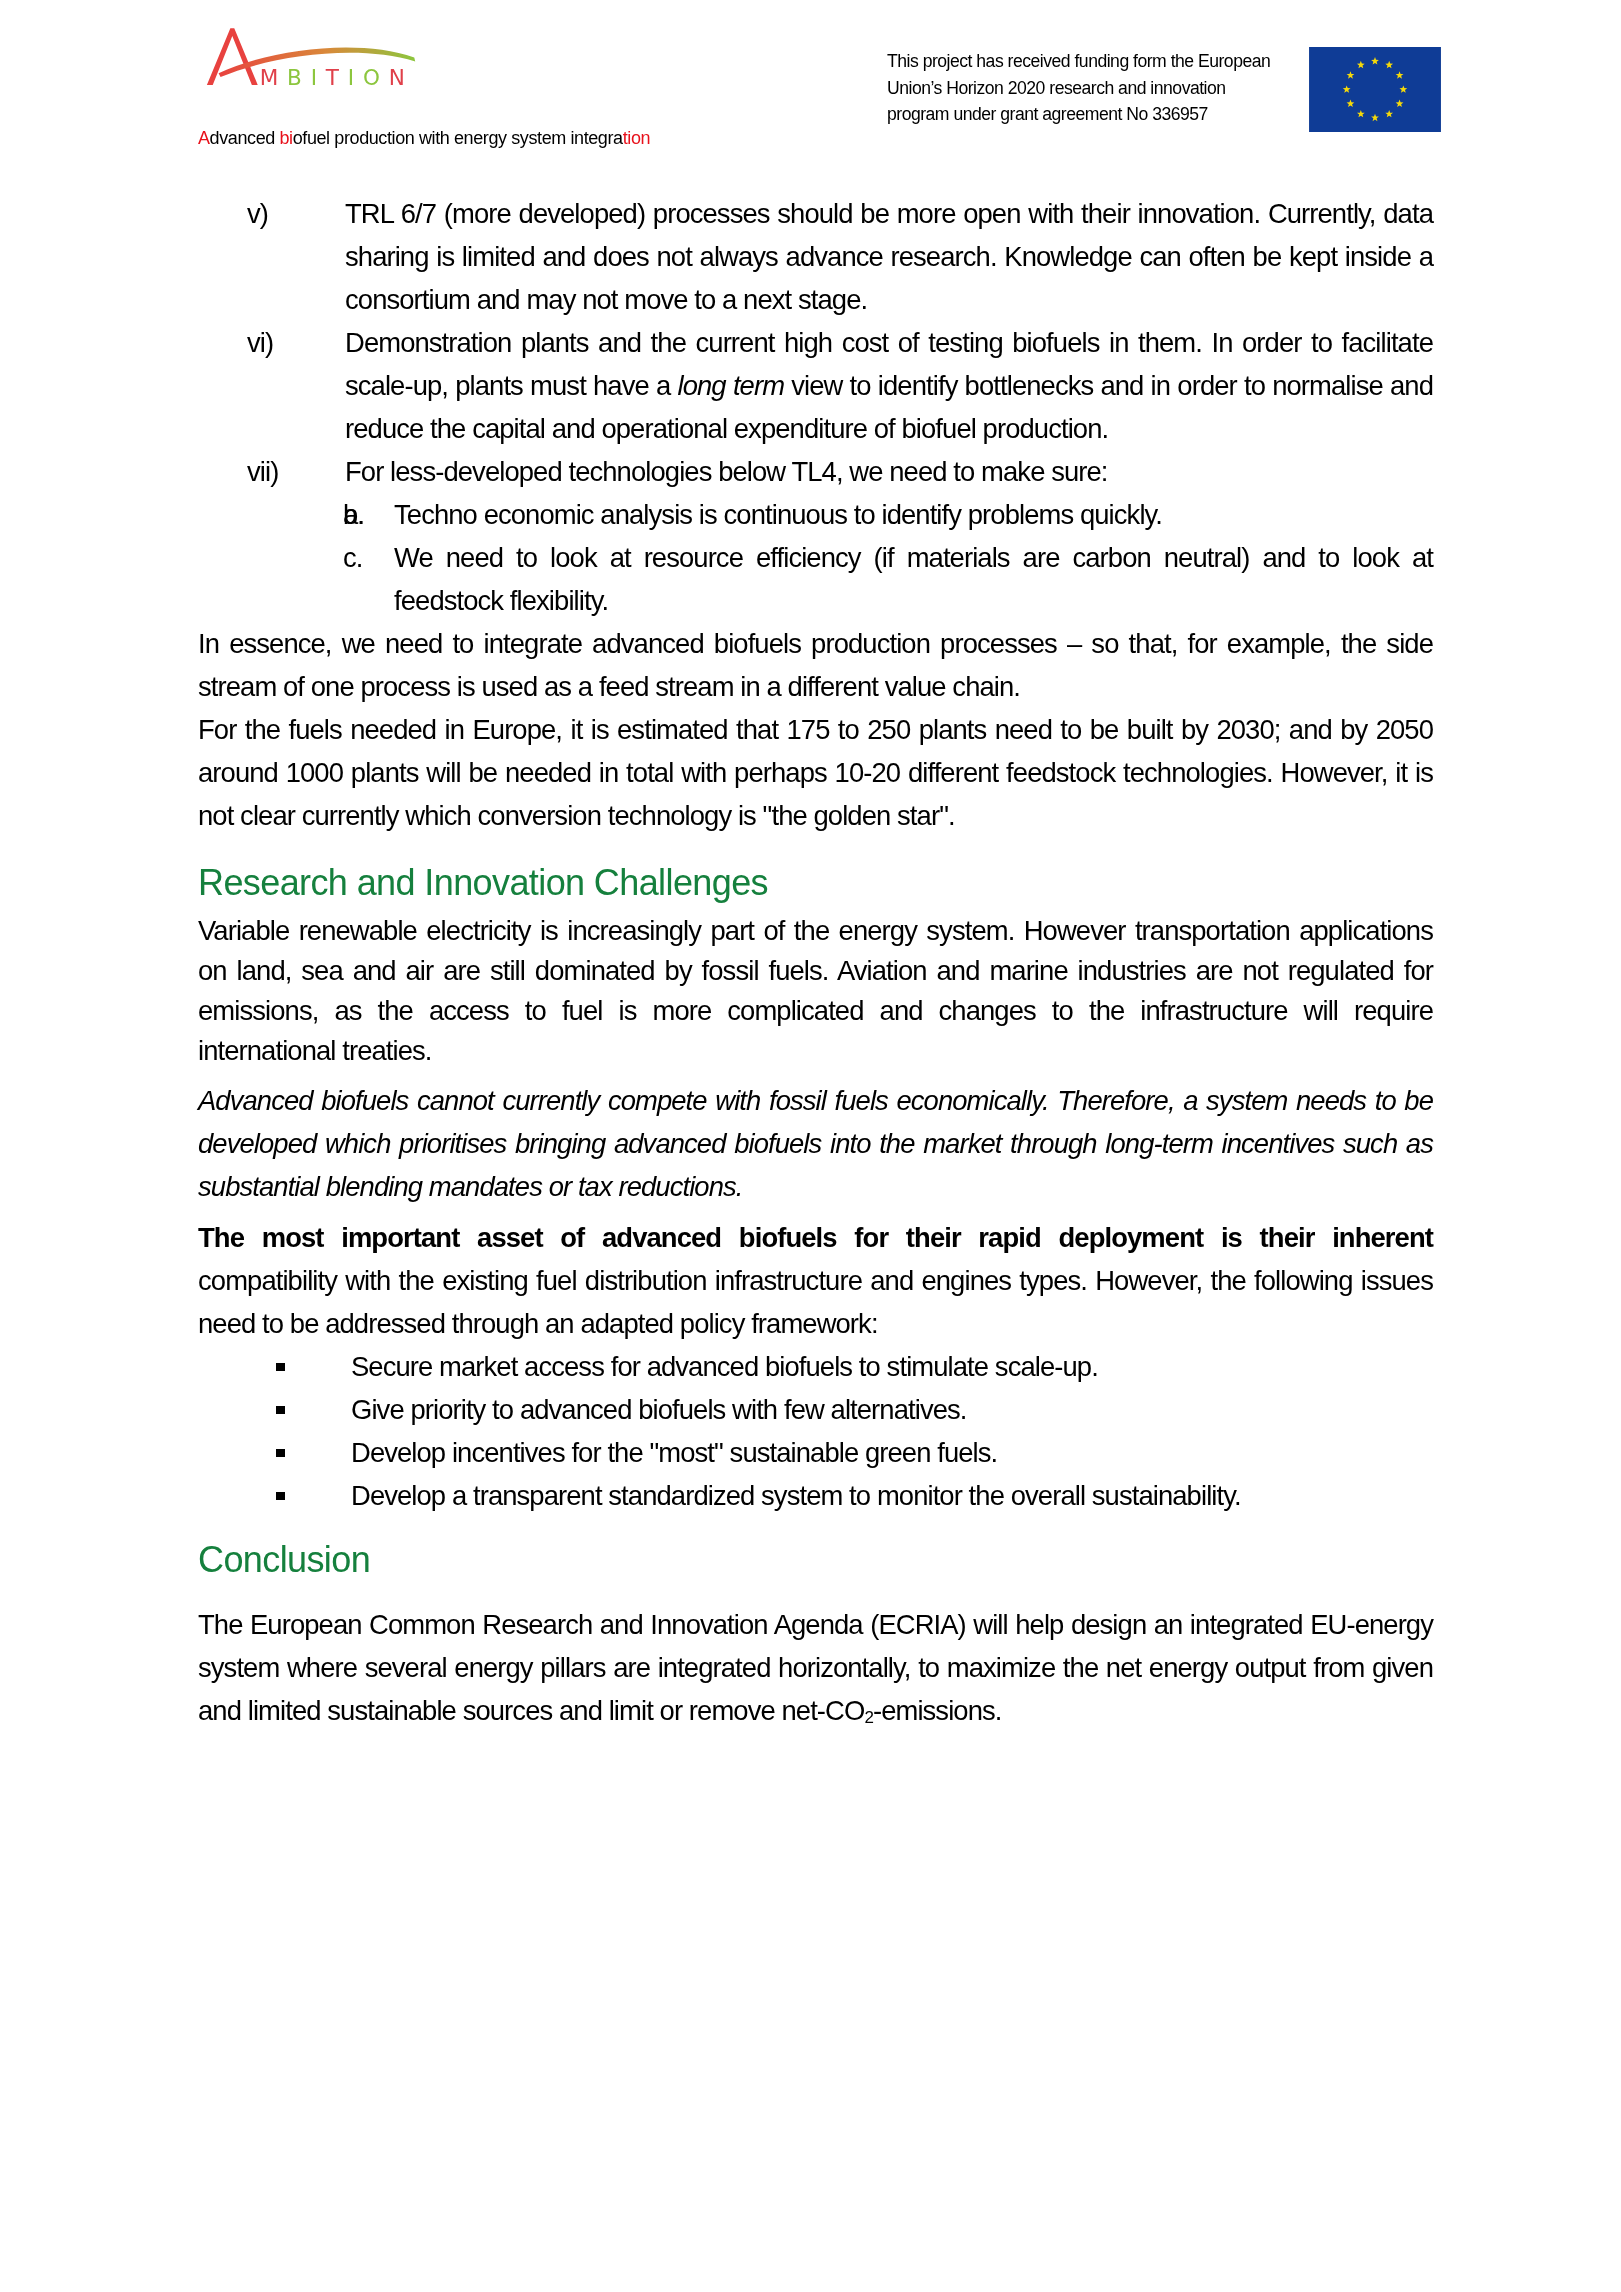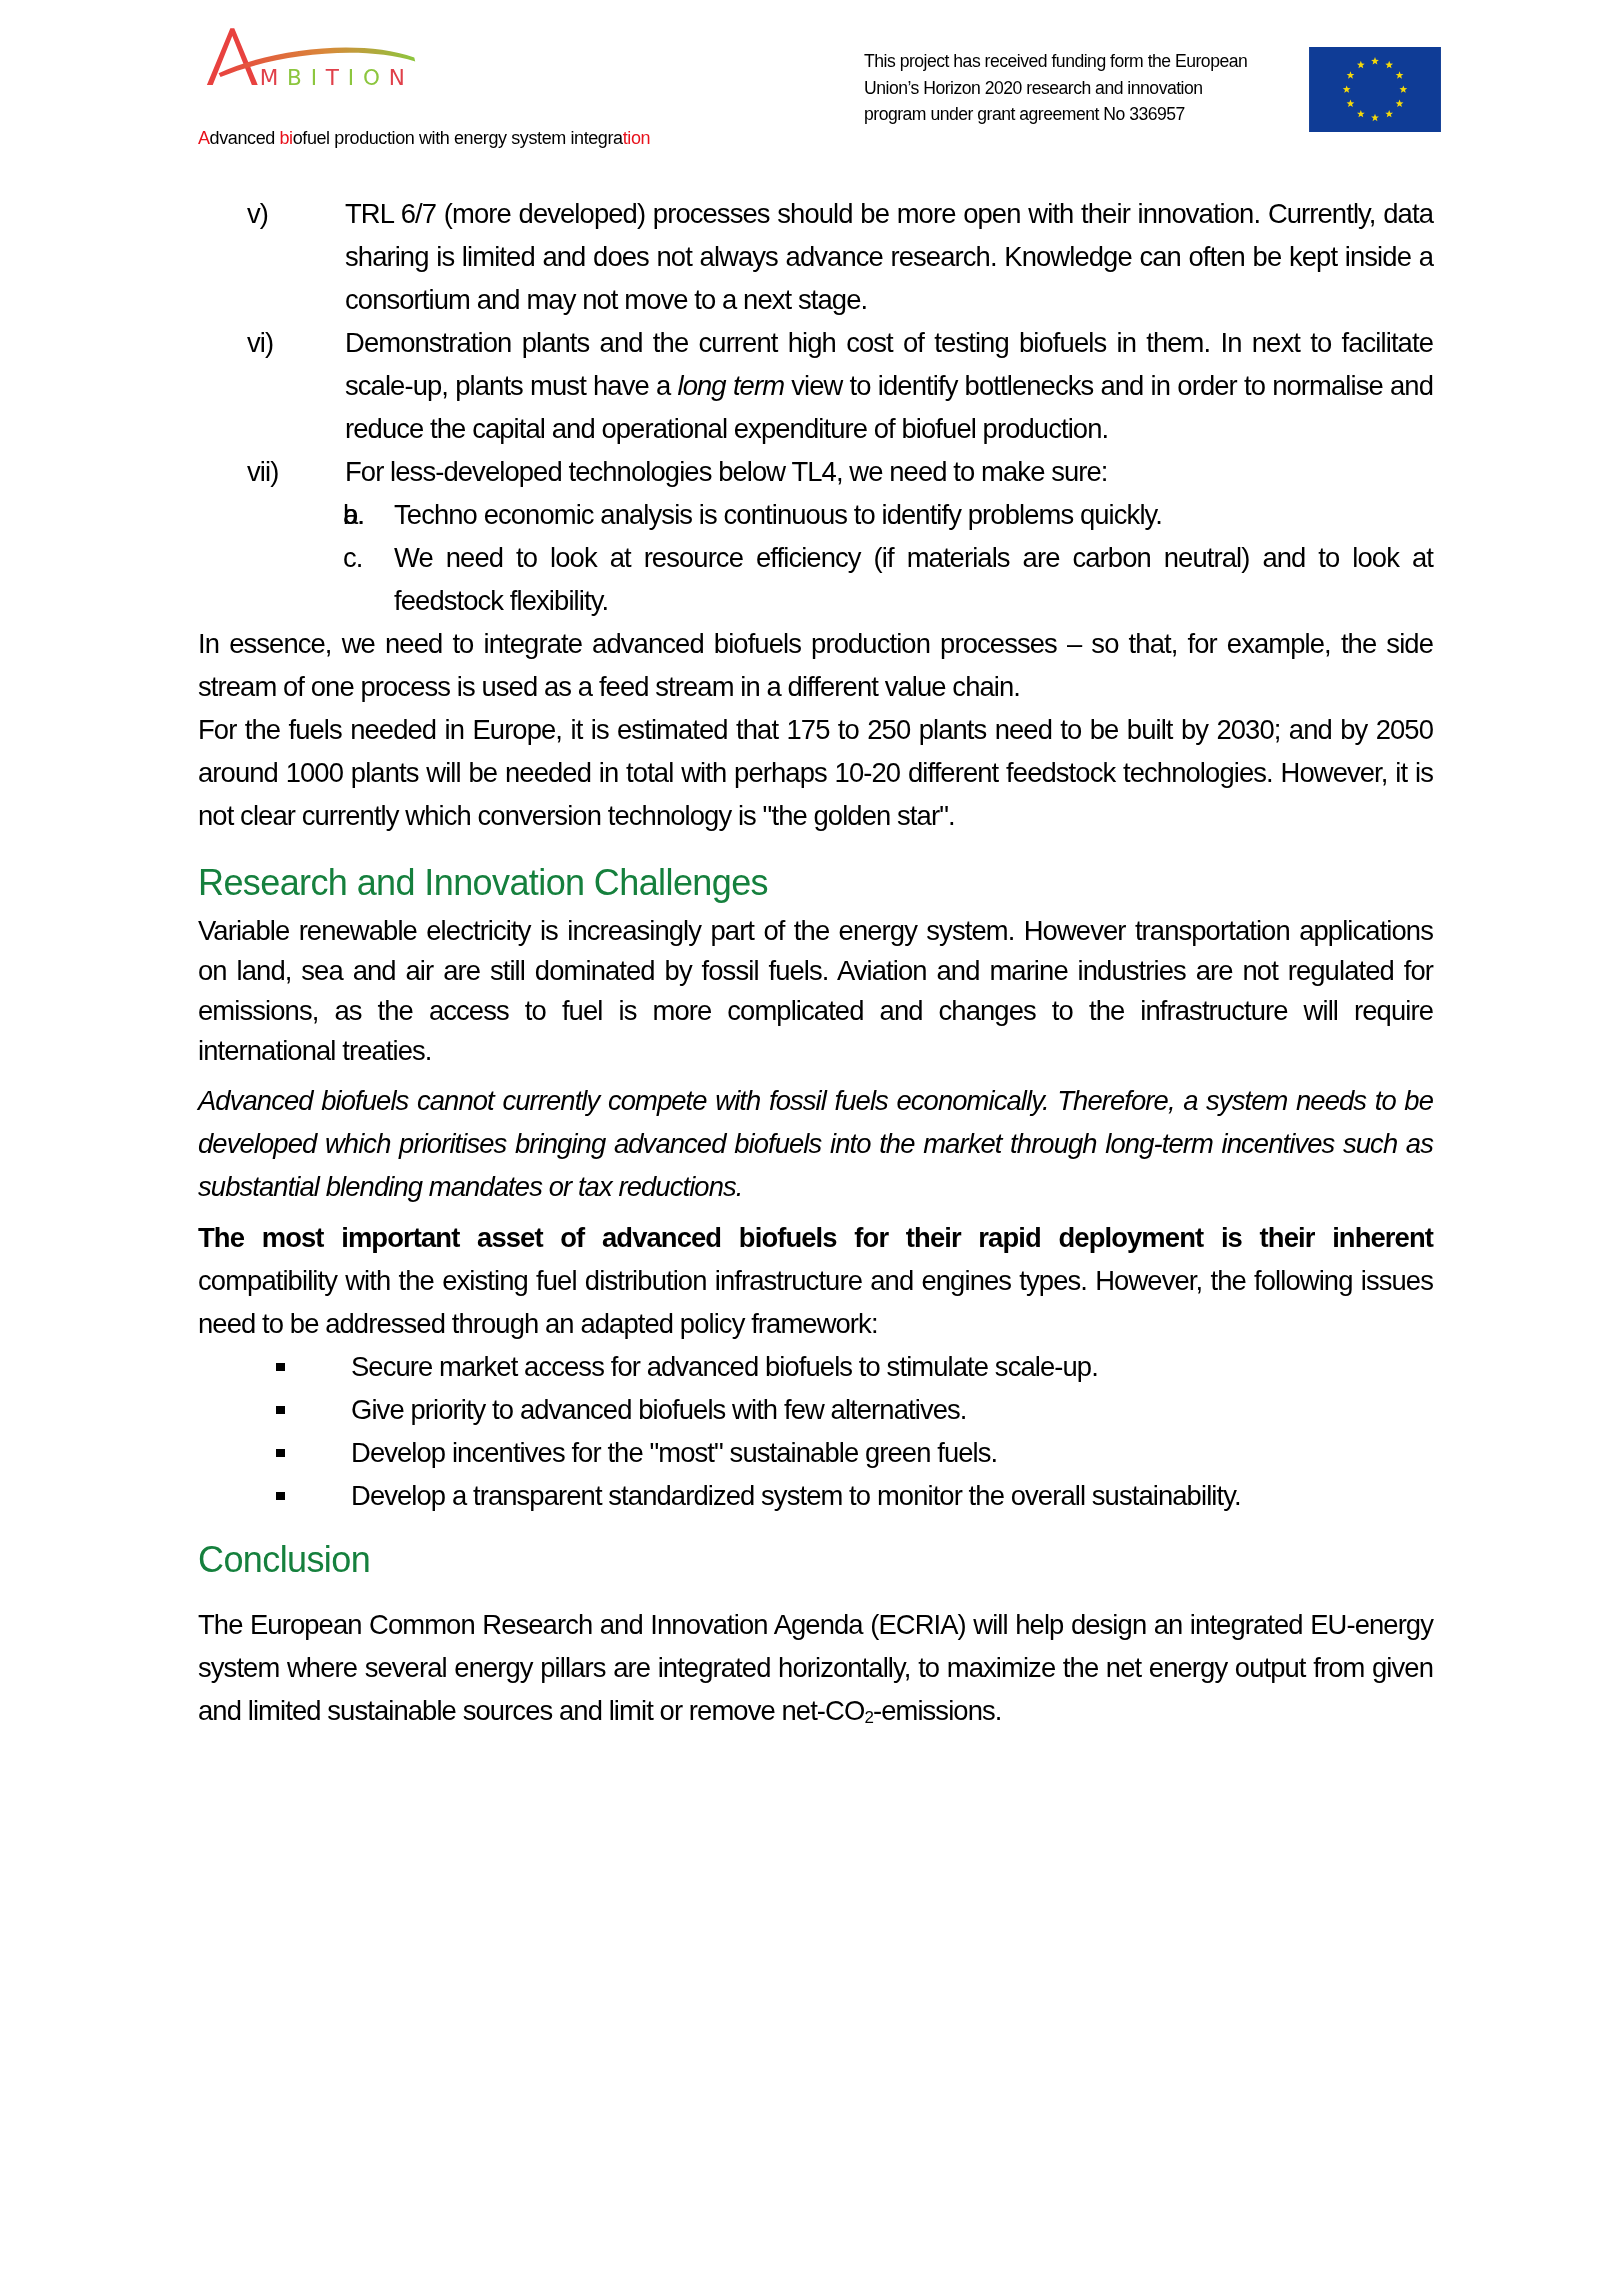--- a/index.html
+++ b/index.html
@@ -6,21 +6,21 @@
   body { width: 1621px; height: 2293px; position: relative; overflow: hidden;
          font-family: "Liberation Sans", sans-serif; color: #000; }
 
   
   .logo { position: absolute; left: 201px; top: 21.6px; width: 225px; height: 71px; }
   .tagline { position: absolute; left: 198px; top: 128px; font-size: 18px; letter-spacing: -0.4px;
              font-family: "Liberation Sans", sans-serif; white-space: nowrap; }
   .tagline .hl { color: #e8111b; }
   .funding { position: absolute; left: 864px; top: 48px; font-size: 17.6px; line-height: 26.5px;
              letter-spacing: -0.5px; white-space: nowrap; }
-  .funding div { height: 26.5px; }
+  .funding div { height: 26.5px; margin-left: 23px; }
   .eu-flag { position: absolute; left: 1309px; top: 47px; width: 132px; height: 85px; }
 
   
   .content { position: absolute; left: 198px; top: 192px; width: 1235px;
              font-size: 27.4px; line-height: 43px; letter-spacing: -0.9px; word-spacing: 0px; }
   .p { text-align: justify; text-align-last: left; margin: 0; }
   .row { position: relative; }
   .roman { position: relative; padding-left: 147px; }
   .roman .marker { position: absolute; left: 49px; top: 0; }
   .alpha { position: relative; padding-left: 196px; }
@@ -86,21 +86,21 @@
 
 <div class="content">
 
   <div>
     <div class="roman row">
       <span class="marker">v)</span>
       <p class="p">TRL 6/7 (more developed) processes should be more open with their innovation. Currently, data sharing is limited and does not always advance research. Knowledge can often be kept inside a consortium and may not move to a next stage.</p>
     </div>
     <div class="roman row">
       <span class="marker">vi)</span>
-      <p class="p"><span>Demonstration plants and the current high cost of testing biofuels in them. In next to facilitate scale-up, plants must have a </span><i>long term</i><span> view to identify bottlenecks and in order to normalise and reduce the capital and operational expenditure of biofuel production.</span></p>
+      <p class="p"><span>Demonstration plants and the current high cost of testing biofuels in them. In order to facilitate scale-up, plants must have a </span><i>long term</i><span> view to identify bottlenecks and in order to normalise and reduce the capital and operational expenditure of biofuel production.</span></p>
     </div>
     <div class="roman row">
       <span class="marker">vii)</span>
       <p class="p">For less-developed technologies below TL4, we need to make sure:</p>
     </div>
     <div>
       <div class="alpha row">
         <span class="marker">a.</span>
       </div>
       <div class="alpha row">

